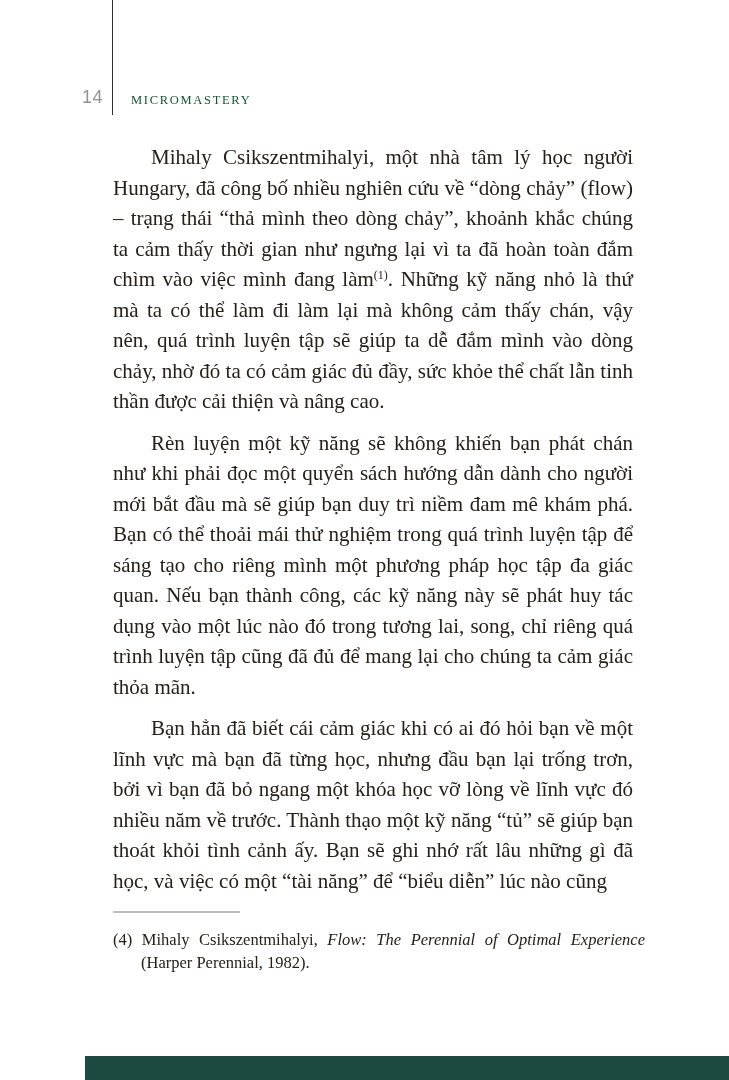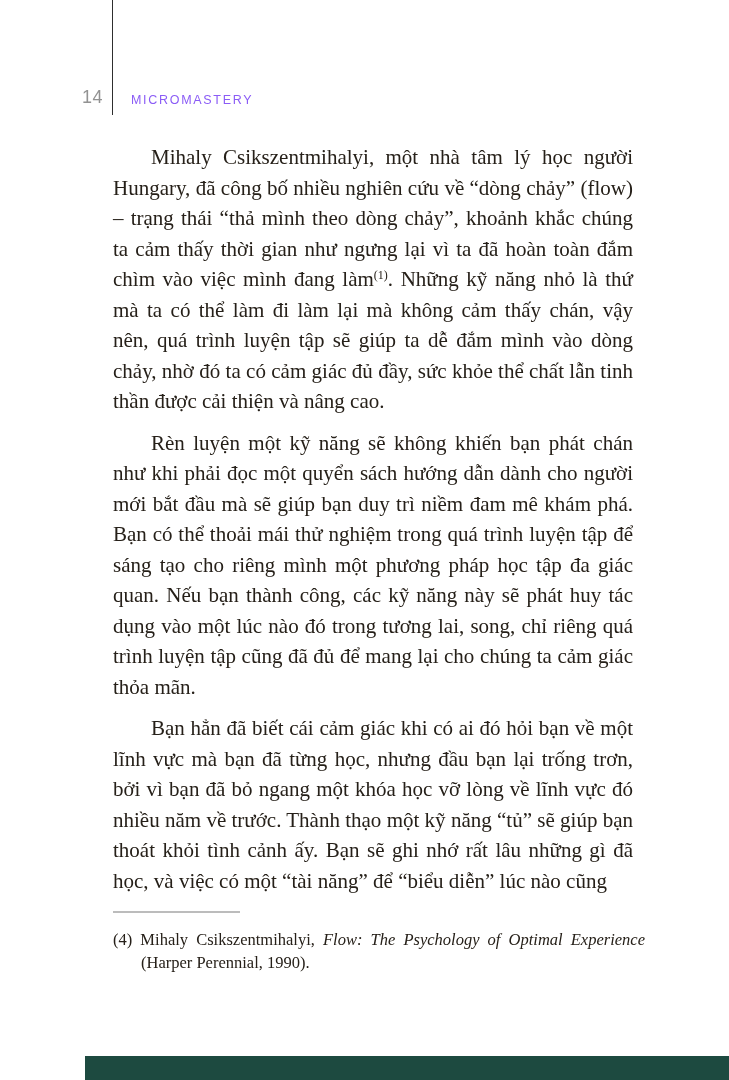--- a/index.html
+++ b/index.html
@@ -19,22 +19,22 @@
     width:1px; height:115px; background:#2e2e2e;
   }
 
   .page-num {
     position:absolute; top:87px; left:82px;
     font-family:"Liberation Sans", sans-serif;
     font-size:18px; color:#929292; letter-spacing:0.5px;
   }
   .head-title {
     position:absolute; top:93px; left:131px;
-    font-family:Liberation Sans, sans-serif;
-    font-size:12.5px; letter-spacing:1.7px; color:#8b5cf6;
+    font-family:Liberation Serif, serif;
+    font-size:12.5px; letter-spacing:1.7px; color:#14532d;
   }
 
   .body-text {
     position:absolute; left:113px; top:142px; width:532px;
     font-size:21px; line-height:30.5px;
     text-align:justify;
   }
   .body-text p { text-indent:38px; margin:0 12px 11px 0; }
   .fn-ref {
     font-size:12px; line-height:0;
@@ -71,17 +71,17 @@
   <span class="head-title">MICROMASTERY</span>
 
   <main class="body-text">
     <p><span>Mihaly Csikszentmihalyi, một nhà tâm lý học người Hungary, đã công bố nhiều nghiên cứu về “dòng chảy” (flow) – trạng thái “thả mình theo dòng chảy”, khoảnh khắc chúng ta cảm thấy thời gian như ngưng lại vì ta đã hoàn toàn đắm chìm vào việc mình đang làm</span><span class="fn-ref">(1)</span><span>. Những kỹ năng nhỏ là thứ mà ta có thể làm đi làm lại mà không cảm thấy chán, vậy nên, quá trình luyện tập sẽ giúp ta dễ đắm mình vào dòng chảy, nhờ đó ta có cảm giác đủ đầy, sức khỏe thể chất lẫn tinh thần được cải thiện và nâng cao.</span></p>
     <p>Rèn luyện một kỹ năng sẽ không khiến bạn phát chán như khi phải đọc một quyển sách hướng dẫn dành cho người mới bắt đầu mà sẽ giúp bạn duy trì niềm đam mê khám phá. Bạn có thể thoải mái thử nghiệm trong quá trình luyện tập để sáng tạo cho riêng mình một phương pháp học tập đa giác quan. Nếu bạn thành công, các kỹ năng này sẽ phát huy tác dụng vào một lúc nào đó trong tương lai, song, chỉ riêng quá trình luyện tập cũng đã đủ để mang lại cho chúng ta cảm giác thỏa mãn.</p>
     <p>Bạn hẳn đã biết cái cảm giác khi có ai đó hỏi bạn về một lĩnh vực mà bạn đã từng học, nhưng đầu bạn lại trống trơn, bởi vì bạn đã bỏ ngang một khóa học vỡ lòng về lĩnh vực đó nhiều năm về trước. Thành thạo một kỹ năng “tủ” sẽ giúp bạn thoát khỏi tình cảnh ấy. Bạn sẽ ghi nhớ rất lâu những gì đã học, và việc có một “tài năng” để “biểu diễn” lúc nào cũng</p>
   </main>
 
   <div class="footnote-sep"></div>
 
-  <div class="footnote"><span>(4) Mihaly Csikszentmihalyi, </span><span class="fn-title">Flow: The Psychology of Optimal Experience</span><span> (Harper Perennial, 1990).</span></div>
+  <div class="footnote"><span>(4) Mihaly Csikszentmihalyi, </span><span class="fn-title">Flow: The Perennial of Optimal Experience</span><span> (Harper Perennial, 1982).</span></div>
 
   <div class="footer-bar"></div>
 
 </div>
 
 </body></html>

